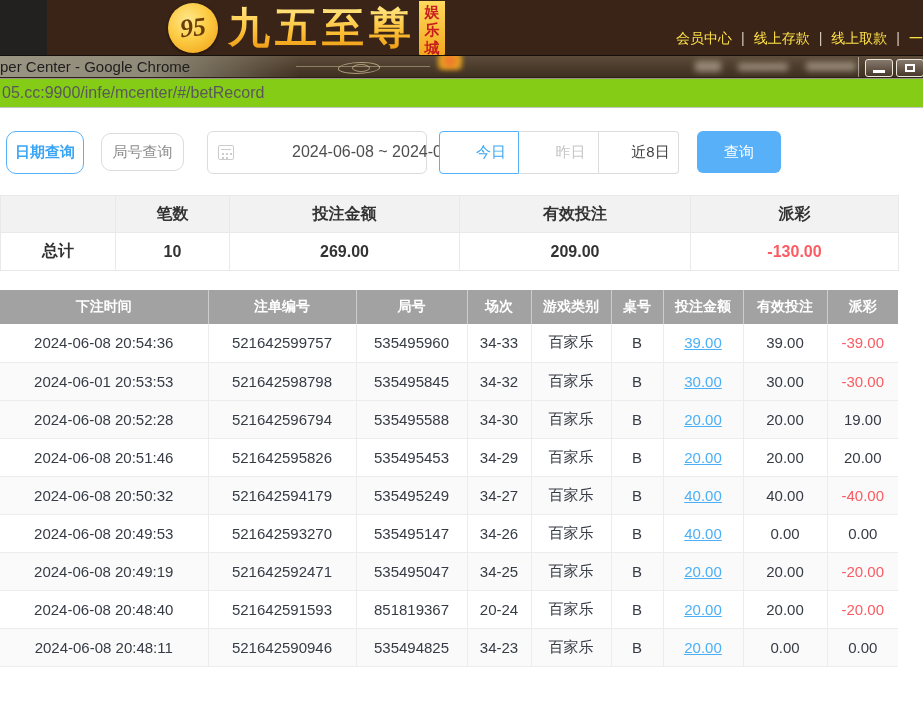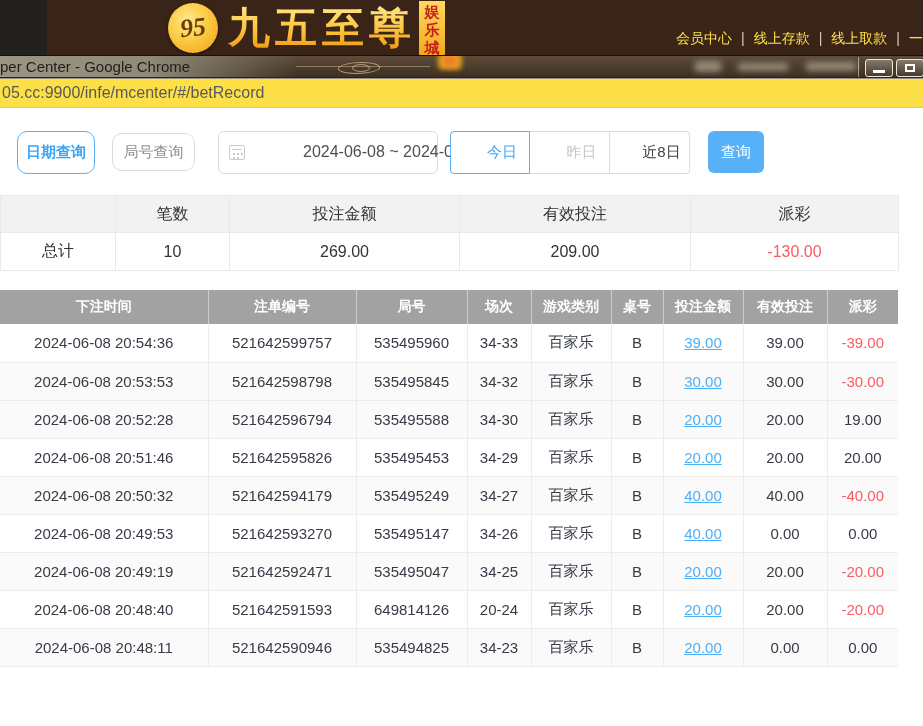--- a/index.html
+++ b/index.html
@@ -52,54 +52,54 @@
   .win-buttons { position:absolute; right:-6px; top:1px; display:flex; gap:3px;
     padding:2px 4px 2px 6px; border:1px solid rgba(255,255,255,.5); border-top:none;
     border-radius:0 0 5px 5px; }
   .win-btn { width:28px; height:18px; border:1px solid #ece7db; border-radius:3px;
     background:linear-gradient(180deg,rgba(255,255,255,.28),rgba(255,255,255,.04));
     display:flex; align-items:center; justify-content:center; cursor:pointer; }
   .glyph-min { width:12px; height:3px; background:#fff; margin-top:7px; }
   .glyph-max { width:10px; height:8px; border:2px solid #fff; }
 
   
-  .urlbar { height:30px; background:#fde047; border-top:1px solid #9a9186;
+  .urlbar { height:30px; background:#84cc16; border-top:1px solid #9a9186;
     border-bottom:1px solid #c6c6c6; display:flex; align-items:center; }
   .url-text { font-size:16px; color:#595959; margin-left:2px; white-space:nowrap; }
 
   
   .content { padding-top:22px; }
-  .filter-row { display:flex; align-items:center; margin-left:17px; height:44px; }
+  .filter-row { display:flex; align-items:center; margin-left:6px; height:44px; }
   .btn { display:flex; align-items:center; justify-content:center; cursor:pointer;
     background:#fff; font-size:15px; user-select:none; }
   .btn-date-query { width:78px; height:43px; border:1px solid var(--accent,#58b1f8);
     border-radius:10px; color:var(--accent_text,#3aa5f5); font-weight:bold; }
   .btn-round-query { width:83px; height:38px; margin-left:17px; border:1px solid #dcdcdc;
     border-radius:10px; color:#8c8c8c; }
   .date-input { width:220px; height:43px; margin-left:23px; border:1px solid #dcdcdc;
     border-radius:6px; display:flex; align-items:center; padding:0 10px; cursor:pointer;gap:48px; }
   .cal-icon { width:16px; height:15px; border:1px solid #ccc; border-radius:2px;
     position:relative; background:#fff; flex:none; }
   .cal-icon::before { content:""; position:absolute; left:2px; right:2px; top:3px; height:1px; background:#ccc; }
   .cal-icon::after { content:""; position:absolute; width:2px; height:2px; background:#ccc;
     left:3px; top:7px; box-shadow:4px 0 #ccc, 8px 0 #ccc, 0 4px #ccc, 4px 4px #ccc; }
   .date-text { margin-left:10px; font-size:16px; color:#4f4f4f; white-space:nowrap; }
   .quick-group { display:flex; margin-left:12px; }
   .quick-group .btn { width:80px; height:43px;padding-left:24px; }
   .btn-today { border:1px solid var(--accent,#58b1f8); color:var(--accent_text,#3aa5f5);
     border-radius:4px 0 0 4px; }
   .btn-yesterday { border:1px solid #dcdcdc; border-left:none; color:#c6c6c6; }
   .btn-last8 { border:1px solid #dcdcdc; border-left:none; color:#404040; border-radius:0 4px 4px 0; }
-  .btn-search { width:56px; height:42px; margin-left:18px; background:var(--accent,#57b2f5);
+  .btn-search { width:84px; height:42px; margin-left:18px; background:var(--accent,#57b2f5);
     color:#fff; border:none; border-radius:6px; }
 
   
   table { border-collapse:collapse; table-layout:fixed; }
   .summary { width:898px; margin-top:21px; font-size:16px; color:#333; }
-  .summary th, .summary td { border:1px solid #e9e9e9; text-align:center; font-weight:normal; }
+  .summary th, .summary td { border:1px solid #e9e9e9; text-align:center; font-weight:bold; }
   .summary th { height:37px; background:#f2f2f2; }
   .summary td { height:38px; background:#fff; }
 
   
   .records { width:898px; margin-top:19px; font-size:15px; color:#363b45; }
   .records th { height:34px; background:var(--grayhead,#a2a2a2); color:#fff; font-weight:bold;
     font-size:14px; border-right:1px solid rgba(255,255,255,.45); }
   .records th:last-child { border-right:none; }
   .records td { height:38px; text-align:center; border-bottom:1px solid #ececec;
     border-right:1px solid #ececec; background:#fff; }
@@ -229,21 +229,21 @@
     <td>521642599757</td>
     <td>535495960</td>
     <td>34-33</td>
     <td>百家乐</td>
     <td>B</td>
     <td><a class="bet-link">39.00</a></td>
     <td>39.00</td>
     <td class="payout neg">-39.00</td>
   </tr>
           <tr class="alt">
-    <td>2024-06-08 20:53:53</td>
+    <td>2024-06-01 20:53:53</td>
     <td>521642598798</td>
     <td>535495845</td>
     <td>34-32</td>
     <td>百家乐</td>
     <td>B</td>
     <td><a class="bet-link">30.00</a></td>
     <td>30.00</td>
     <td class="payout neg">-30.00</td>
   </tr>
           <tr class="alt">
@@ -297,21 +297,21 @@
     <td>34-25</td>
     <td>百家乐</td>
     <td>B</td>
     <td><a class="bet-link">20.00</a></td>
     <td>20.00</td>
     <td class="payout neg">-20.00</td>
   </tr>
           <tr>
     <td>2024-06-08 20:48:40</td>
     <td>521642591593</td>
-    <td>649814126</td>
+    <td>851819367</td>
     <td>20-24</td>
     <td>百家乐</td>
     <td>B</td>
     <td><a class="bet-link">20.00</a></td>
     <td>20.00</td>
     <td class="payout neg">-20.00</td>
   </tr>
           <tr class="alt">
     <td>2024-06-08 20:48:11</td>
     <td>521642590946</td>

